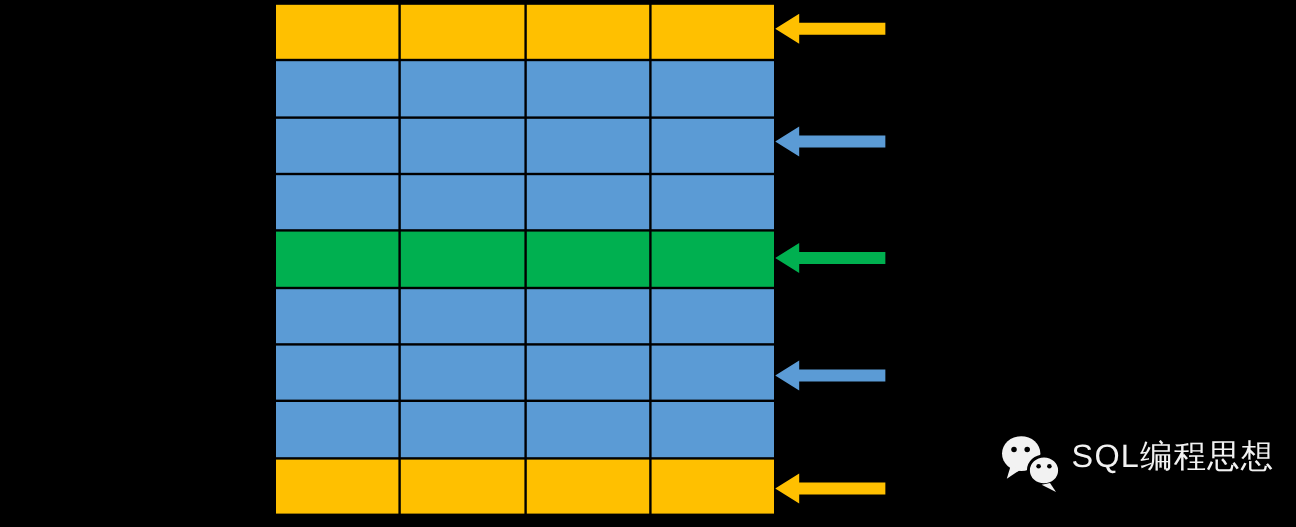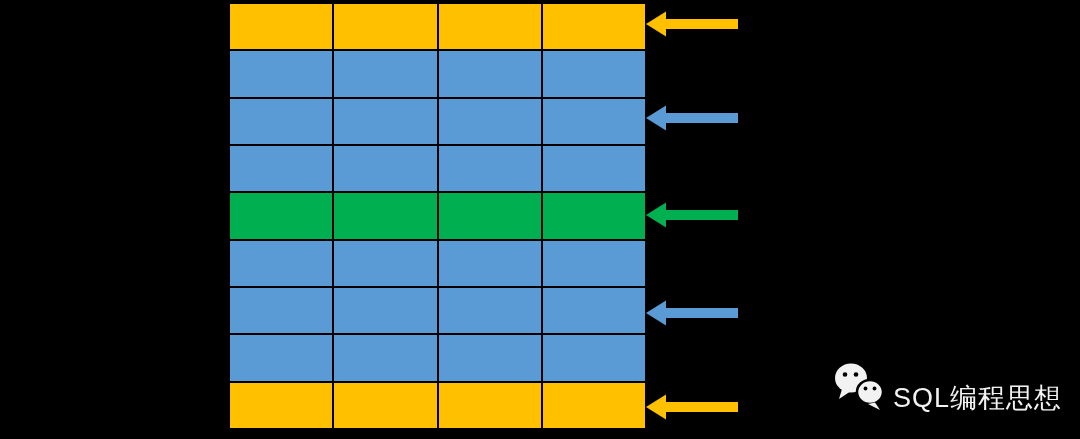--- a/index.html
+++ b/index.html
@@ -47,21 +47,21 @@
     width: 92px;
     height: 26px;
   }
   .arrow svg { display: block; }
   
   .watermark {
     position: absolute;
     left: 834px;
     top: 362px;
     display: flex;
-    align-items: flex-end;
+    align-items: flex-start;
     gap: 5px;
   }
   .watermark-text {
     color: #f2f2f2;
     font-size: 27px;
     letter-spacing: 1px;
     white-space: nowrap;
   }
 </style>
 </head>

